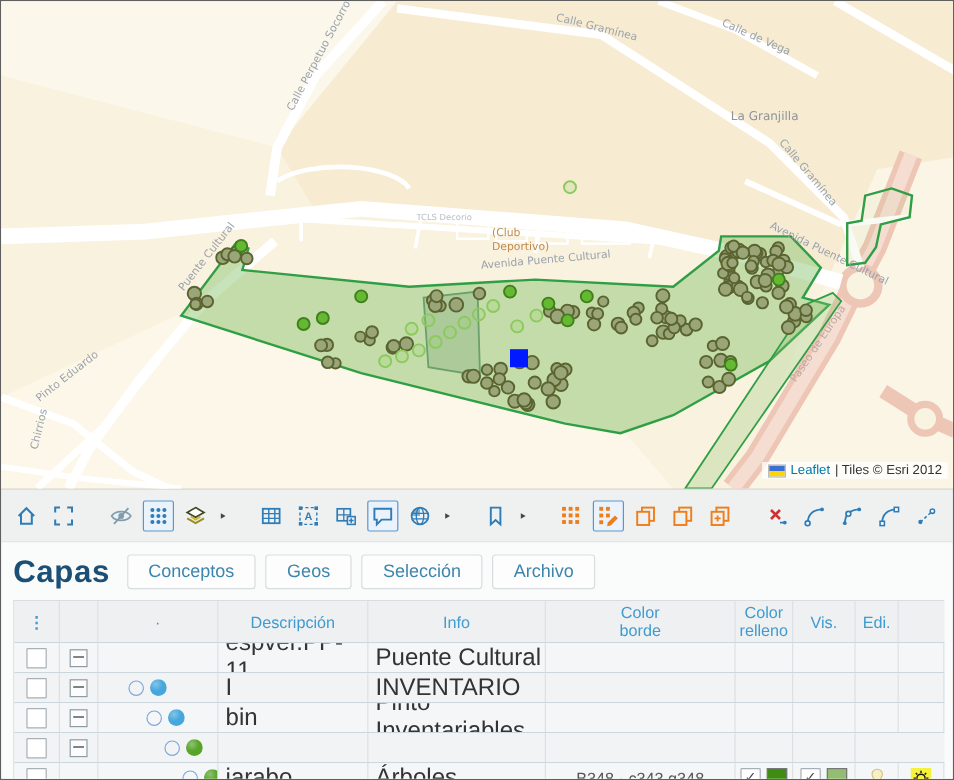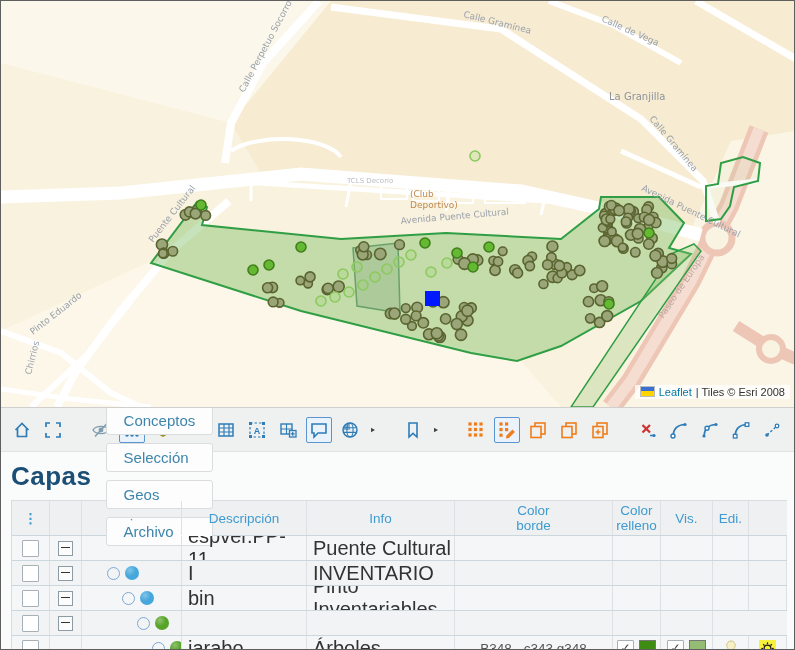--- a/index.html
+++ b/index.html
@@ -3,37 +3,37 @@
 <meta charset="utf-8">
 <style>
   html,body{margin:0;padding:0;background:#ddd;}
   .screen{position:relative;width:795px;height:650px;background:#fafafa;
     border:1px solid #5f5f5f;box-sizing:border-box;overflow:hidden;
     font-family:"Liberation Sans",sans-serif;}
   
   .map{position:relative;width:100%;height:406px;background:#f9f2de;border-bottom:1px solid #cfcfcf;}
   .map svg{display:block;}
   .attribution{position:absolute;right:4px;bottom:8px;background:rgba(255,255,255,.75);
-    font-size:11px;color:#333;padding:1px 5px;display:flex;align-items:flex-start;gap:4px;}
+    font-size:11px;color:#333;padding:1px 5px;display:flex;align-items:flex-end;gap:4px;}
   .attribution .flag{display:inline-block;width:13px;height:9px;background:linear-gradient(#3b6fd4 50%,#ffd500 50%);border:1px solid #bbb;}
   .attribution a{color:#0078a8;text-decoration:none;}
   
   .toolbar{height:44px;background:#eff1f1;display:flex;align-items:center;
     padding:0 8px;gap:22px;border-bottom:1px solid #e2e2e2;box-sizing:border-box;}
   .tgroup{display:flex;align-items:center;gap:5px;}
   .tbtn{display:flex;align-items:center;justify-content:center;width:24px;height:24px;
     color:#2e7cb8;cursor:pointer;border:1px solid transparent;border-radius:2px;}
   .tbtn.sel{border-color:#5a95d0;background:#eaf2fb;}
   .tbtn svg{width:20px;height:20px;}
   .caret{width:10px;height:20px;display:flex;align-items:center;color:#444;}
   
   .panel{padding:6px 0 0 10px;background:#fafbfb;}
   .panel-head{display:flex;align-items:center;gap:14px;height:36px;}
   .panel-title{font-size:26px;font-weight:bold;color:#1c4f76;letter-spacing:.5px;}
-  .tabs{display:flex;gap:8px;flex-direction:column;}
+  .tabs{display:flex;gap:8px;}
   .tab{font-size:15px;color:#3d85ad;background:#fdfdfd;border:1px solid #d9dde0;
     border-radius:3px;padding:5px 17px;cursor:pointer;}
   
   .grid{margin-top:6px;width:775px;border-top:1px solid #d9dde0;border-left:1px solid #d9dde0;}
   .grow{display:grid;grid-template-columns:38px 32px 100px 125px 148px 158px 48px 52px 36px 38px;
     border-bottom:1px solid #ccd7dd;}
   .grow>div{border-right:1px solid #dde1e3;display:flex;align-items:center;justify-content:center;
     box-sizing:border-box;overflow:hidden;}
   .ghead{background:#eef0f1;height:34px;}
   .ghead>div{color:#3f9bd0;font-size:13.5px;text-align:center;line-height:15px;}
@@ -277,21 +277,21 @@
           <text x="640" y="189" fill="#9aa2ac" font-size="9" font-family="&quot;DejaVu Sans&quot;,sans-serif" transform="rotate(26 640 189)">Avenida Puente Cultural</text>
           <text x="152" y="242" fill="#9aa2ac" font-size="9" font-family="&quot;DejaVu Sans&quot;,sans-serif" transform="rotate(-52 152 242)">Puente Cultural</text>
           <text x="32" y="334" fill="#9aa2ac" font-size="9" font-family="&quot;DejaVu Sans&quot;,sans-serif" transform="rotate(-38 32 334)">Pinto Eduardo</text>
           <text x="30" y="374" fill="#9aa2ac" font-size="9" font-family="&quot;DejaVu Sans&quot;,sans-serif" transform="rotate(-76 30 374)">Chirrios</text>
           <text x="662" y="318" fill="#bcaaa0" font-size="9" font-family="&quot;DejaVu Sans&quot;,sans-serif" transform="rotate(-56 662 318)">Paseo de Europa</text>
         </g>
     </svg>
     <div class="attribution">
       <span class="flag"></span>
       <a href="#">Leaflet</a>
-      <span>| Tiles © Esri 2008</span>
+      <span>| Tiles © Esri 2012</span>
     </div>
   </div>
 
   <div class="toolbar" id="toolbar">
       <div class="tgroup">
         <div class="tbtn" style="color: rgb(46, 124, 184);">
           <svg viewBox="0 0 20 20">
             <path d="M3.5 10 10 3.5 16.5 10M5.5 8.5V16.5H14.5V8.5" stroke="currentColor" stroke-width="1.7" fill="none"></path>
           </svg>
         </div>
@@ -485,22 +485,22 @@
           </svg>
         </div>
       </div>
     </div>
 
   <div class="panel">
     <div class="panel-head">
       <span class="panel-title">Capas</span>
       <div class="tabs" id="tabs">
           <div class="tab">Conceptos</div>
+          <div class="tab">Geos</div>
           <div class="tab">Selección</div>
-          <div class="tab">Geos</div>
           <div class="tab">Archivo</div>
         </div>
     </div>
     <div class="grid">
       <div class="grow ghead">
         <div class="kebab-h">⋮</div>
         <div></div>
         <div>·</div>
         <div>Descripción</div>
         <div>Info</div>

